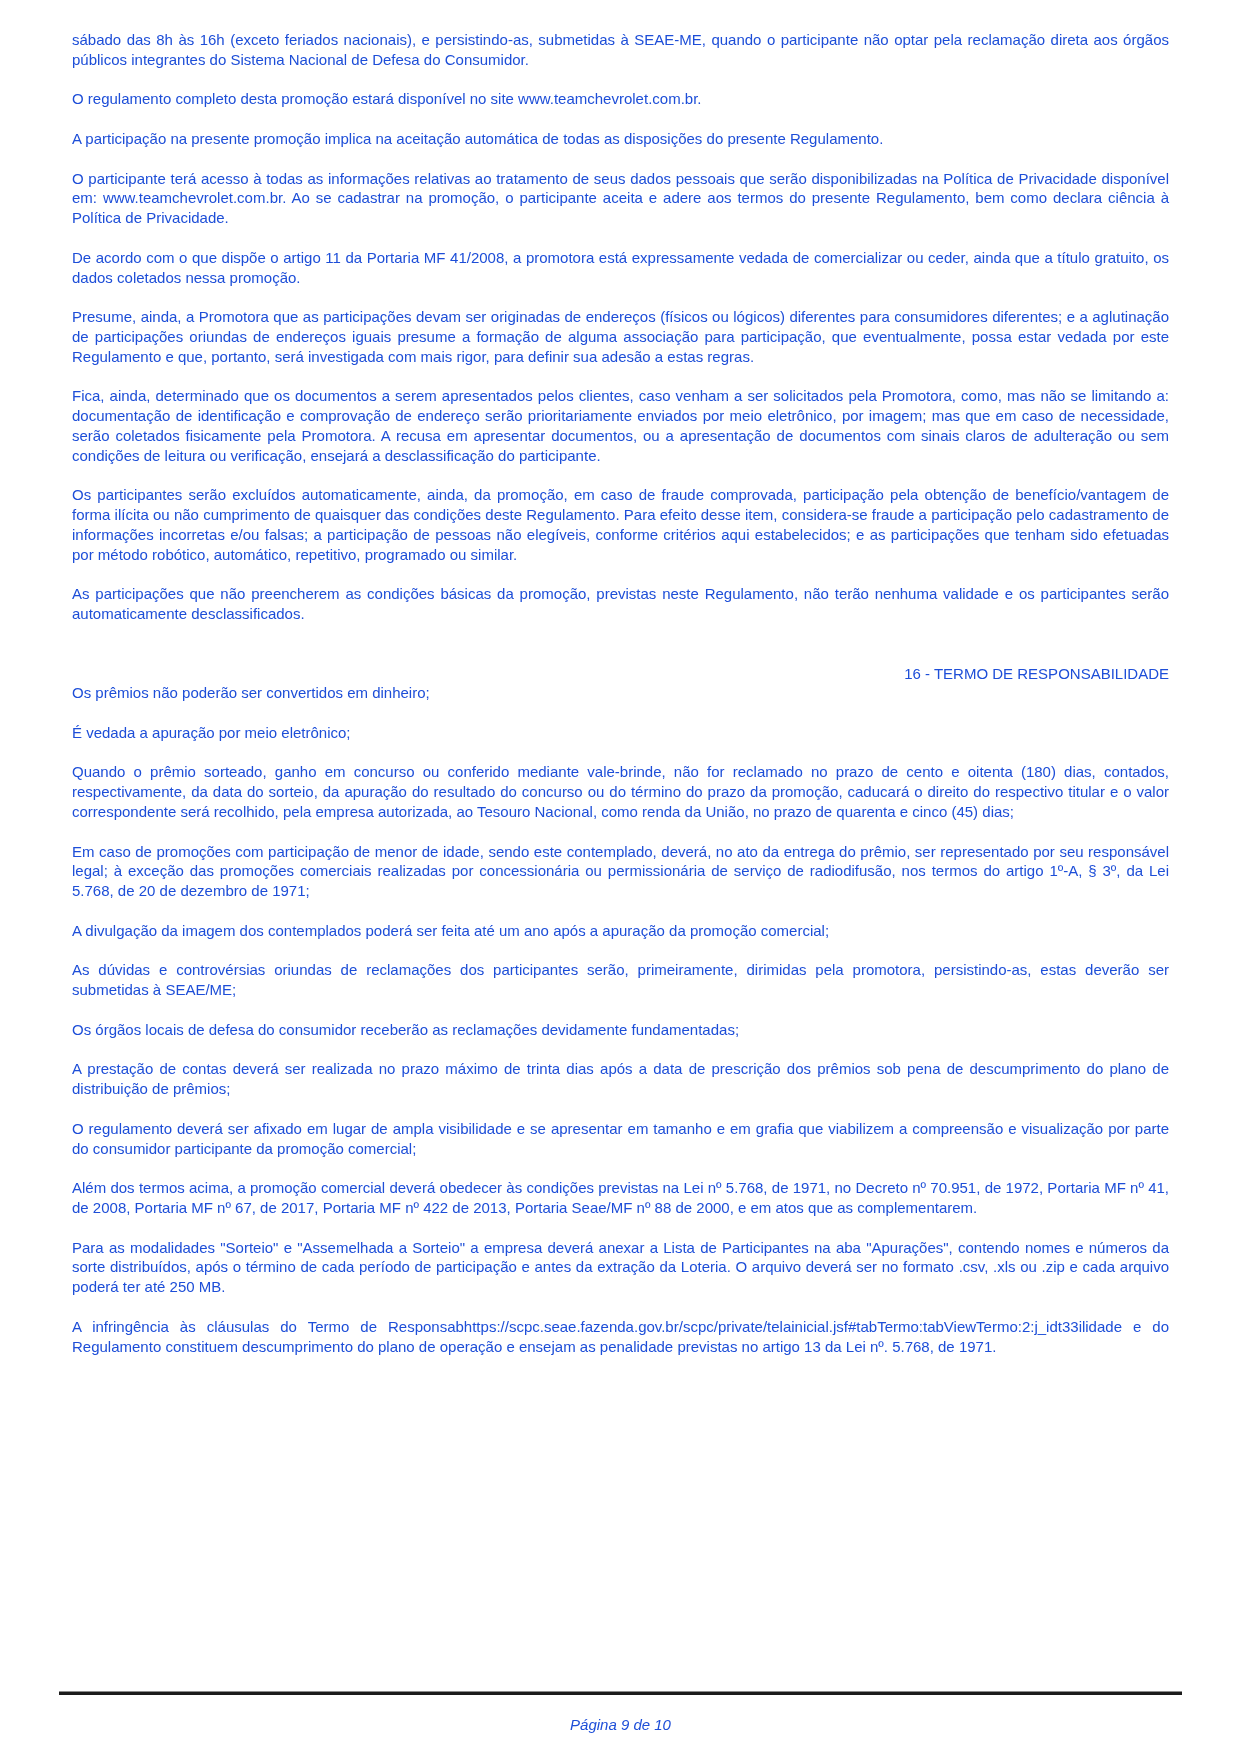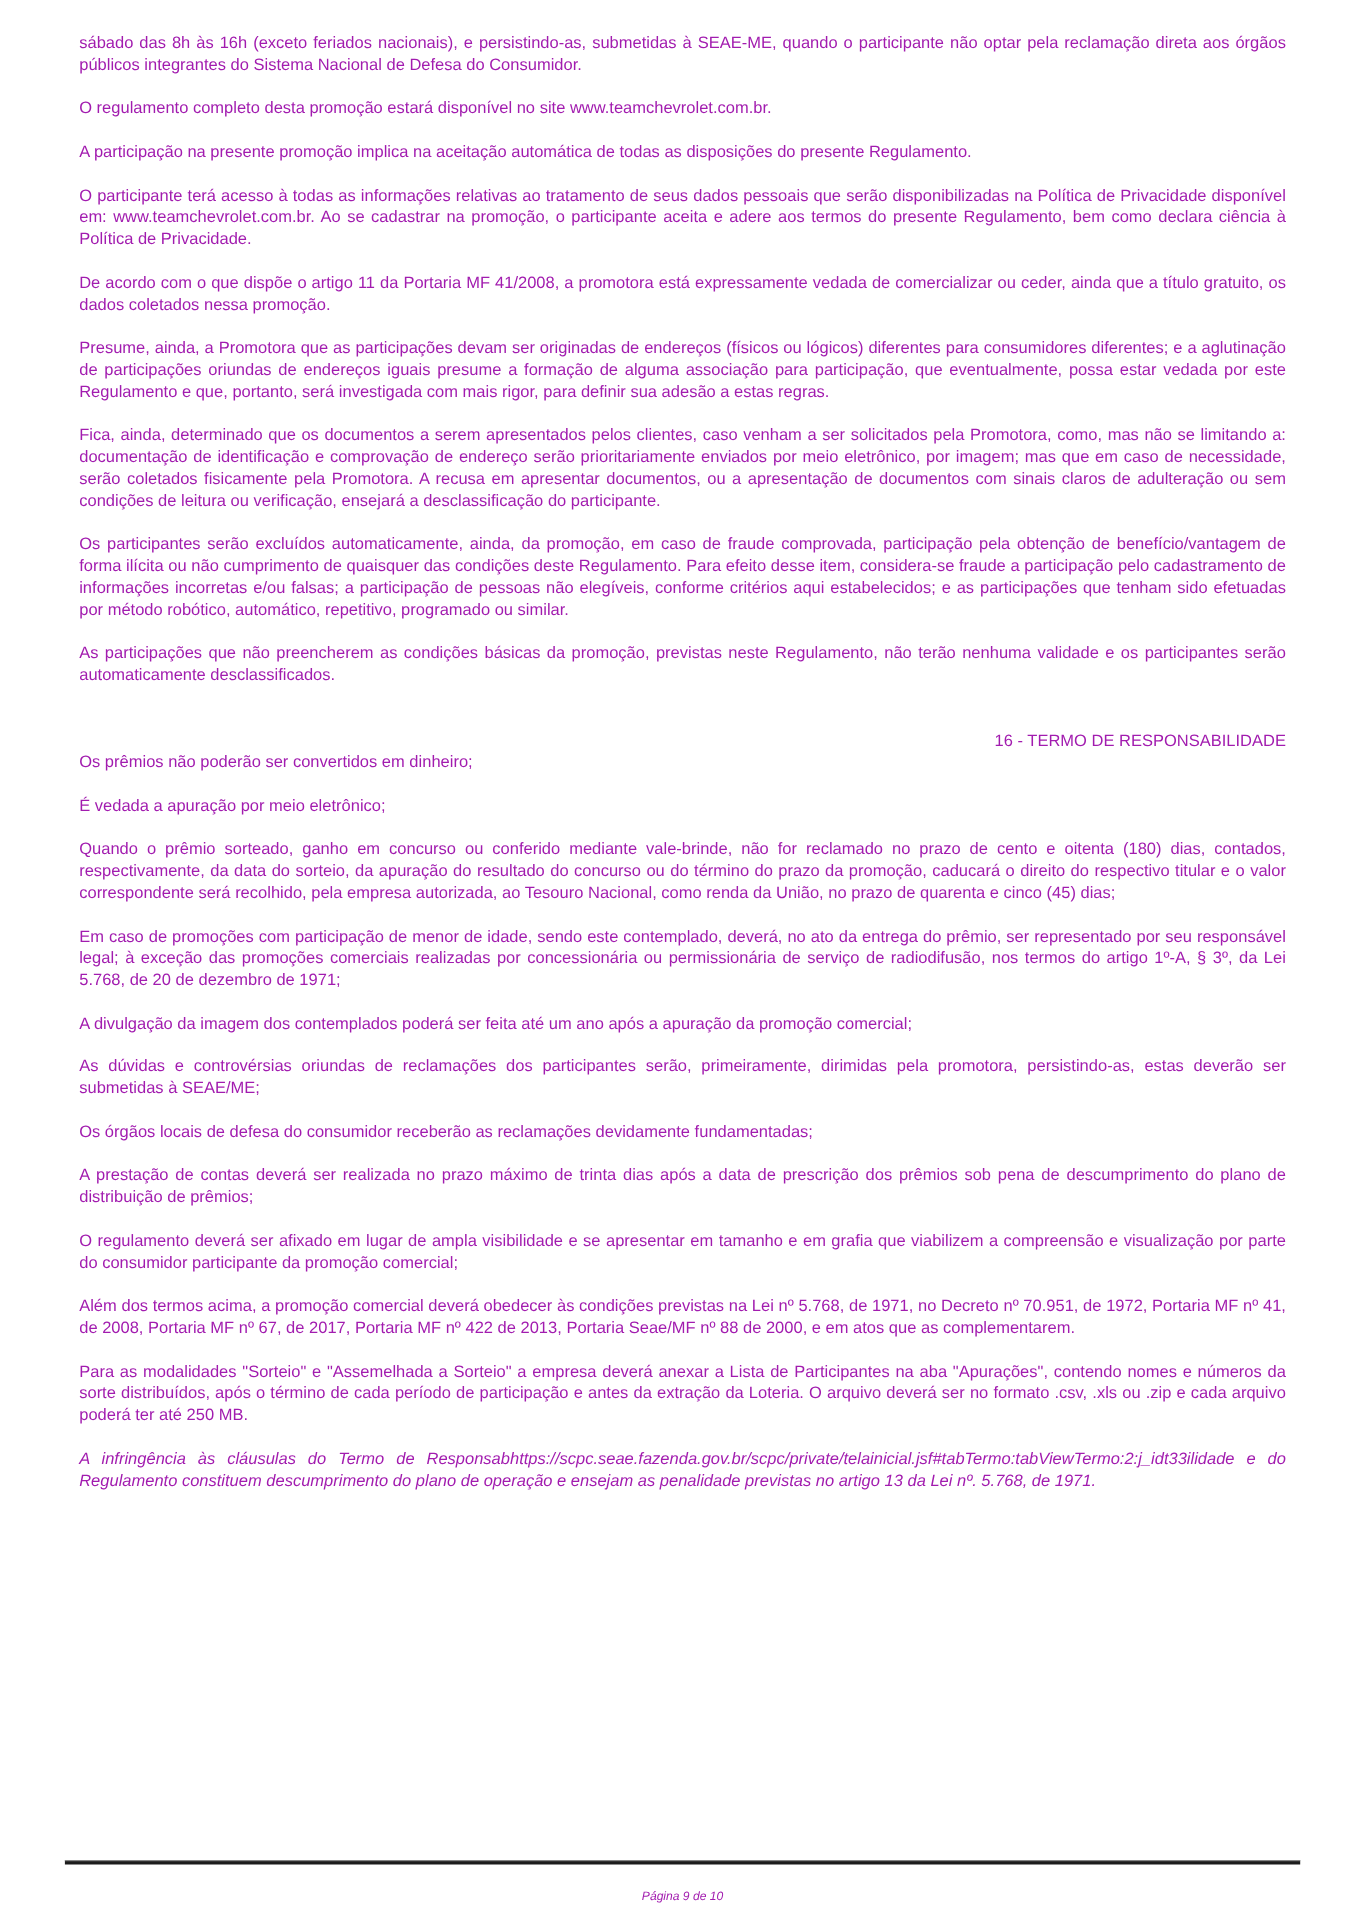--- a/index.html
+++ b/index.html
@@ -5,21 +5,21 @@
   html, body {
     margin: 0;
     padding: 0;
     background: #ffffff;
   }
   .page {
     position: relative;
     width: 1241px;
     height: 1754px;
     background: #ffffff;
-    color: #a21caf;
+    color: #1d4ed8;
     font-family: "Liberation Sans", "DejaVu Sans", sans-serif;
     overflow: hidden;
   }
   .content {
     position: absolute;
     left: 72px;
     top: 30px;
     width: 1097px;
   }
   .content p,
@@ -30,39 +30,38 @@
     font-weight: normal;
     text-align: justify;
     hyphens: none;
   }
   h2.section-heading {
     margin: 39.6px 0 0 0;
     text-align: right;
   }
   p.url-wrap {
     overflow-wrap: anywhere;
-    font-style: italic;
   }
   .footer-rule {
     position: absolute;
     left: 59px;
     right: 59px;
     top: 1691px;
     height: 3px;
     background: #1c1c1c;
     border-top: 1px solid #8d8d8d;
   }
   .footer-text {
     position: absolute;
     left: 0;
     right: 0;
     top: 1716px;
     text-align: center;
     font-style: italic;
-    font-size: 11px;
+    font-size: 15px;
     line-height: 17px;
   }
 </style>
 </head>
 <body>
 
 <div class="page">
   <main class="content">
     <p>sábado das 8h às 16h (exceto feriados nacionais), e persistindo-as, submetidas à SEAE-ME, quando o participante não optar pela reclamação direta aos órgãos públicos integrantes do Sistema Nacional de Defesa do Consumidor.</p>
     <p>O regulamento completo desta promoção estará disponível no site www.teamchevrolet.com.br.</p>

